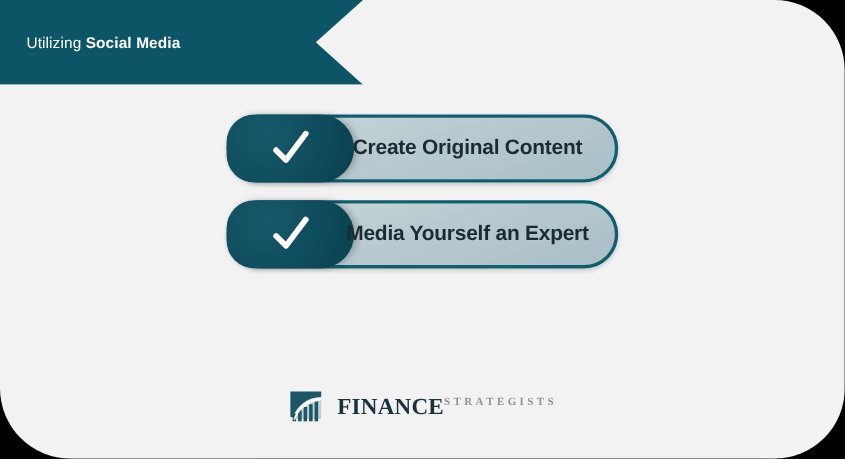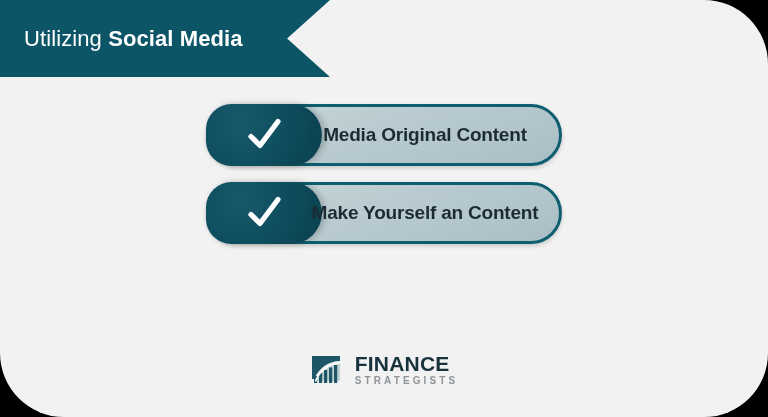--- a/index.html
+++ b/index.html
@@ -43,21 +43,21 @@
     background: #0b5566;
     -webkit-clip-path: polygon(0 0, 100% 0, 87% 50%, 100% 100%, 0 100%);
     clip-path: polygon(0 0, 100% 0, 87% 50%, 100% 100%, 0 100%);
     display: flex;
     align-items: center;
     z-index: 4;
   }
   .header-title {
     margin-left: 24px;
     color: #ffffff;
-    font-size: 22px;
+    font-size: 14px;
     font-weight: 400;
     letter-spacing: 0.1px;
     white-space: nowrap;
   }
   .header-title .strong {
     font-weight: 700;
   }
 
   
   .pill-list {
@@ -132,22 +132,23 @@
     gap: 7px;
     z-index: 3;
   }
   .logo-mark {
     width: 38px;
     height: 34px;
     display: block;
   }
   .logo-text {
     display: flex;
-    flex-direction: column;
+    flex-direction: row;
     line-height: 1;
+    font-family: Liberation Serif, serif;
   }
   .logo-name {
     color: #17313d;
     font-size: 21px;
     font-weight: 700;
     letter-spacing: 0.2px;
   }
   .logo-sub {
     color: #8e9499;
     font-size: 10px;
@@ -170,31 +171,31 @@
     </div>
 
     <div class="pill-list">
 
       <div class="pill">
         <div class="pill-badge">
           <svg class="check-icon" viewBox="0 0 42 42" aria-hidden="true">
             <path d="M8 22.5 L17 31.5 L35 7.5" fill="none" stroke="#ffffff" stroke-width="5.2" stroke-linecap="round" stroke-linejoin="round"></path>
           </svg>
         </div>
-        <div class="pill-label">Media Original Content</div>
+        <div class="pill-label">Create Original Content</div>
       </div>
 
 
       <div class="pill">
         <div class="pill-badge">
           <svg class="check-icon" viewBox="0 0 42 42" aria-hidden="true">
             <path d="M8 22.5 L17 31.5 L35 7.5" fill="none" stroke="#ffffff" stroke-width="5.2" stroke-linecap="round" stroke-linejoin="round"></path>
           </svg>
         </div>
-        <div class="pill-label">Make Yourself an Content</div>
+        <div class="pill-label">Media Yourself an Expert</div>
       </div>
 
     </div>
 
     <div class="logo">
       <svg class="logo-mark" viewBox="0 0 38 34" aria-hidden="true">
         <path d="M2 4 H30 L30 9 C18 9 8 17 4.5 27 L2 27 Z" fill="#1d5666"></path>
         <path d="M30 10.5 C17.5 11.5 8 19.5 5 29 L30 29 Z" fill="#2f6b76" opacity="0.25"></path>
         <g fill="#1d5666">
           <rect x="4" y="24" width="3.2" height="7"></rect>

